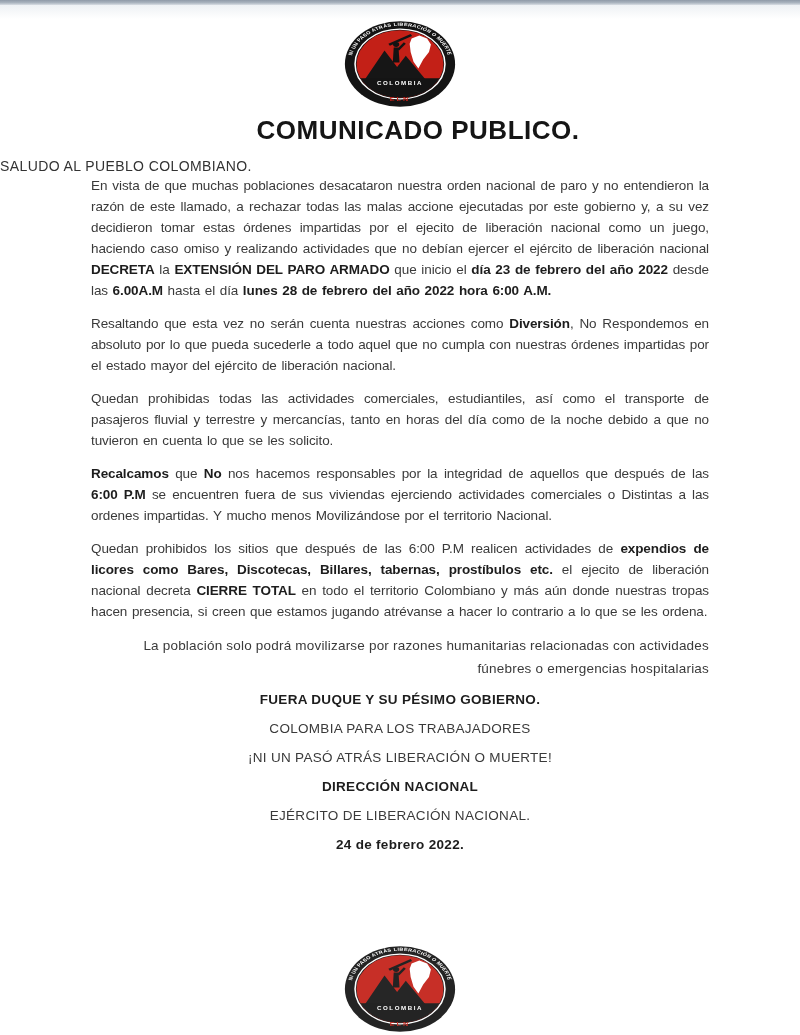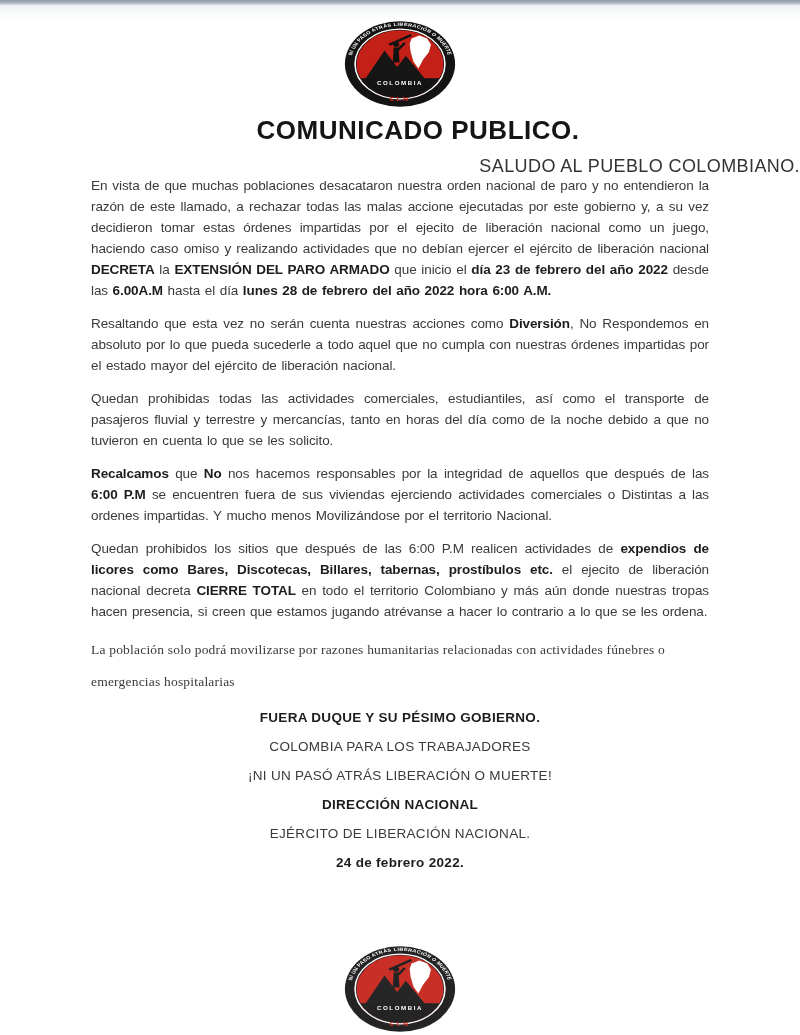--- a/index.html
+++ b/index.html
@@ -35,43 +35,42 @@
   h1.title{
     margin:4px 0 0 0;
     text-align:center;
     font-size:26px;line-height:34px;
     font-weight:700;letter-spacing:.5px;
     color:#151515;
     padding-left:36px;
   }
   .salutation{
     margin-top:10px;
-    text-align:right;
-    font-size:18px;line-height:18px;
+    text-align:left;
+    font-size:14px;line-height:18px;
     letter-spacing:.4px;
     color:#333333;
   }
   .doc-body{
     width:618px;
     margin:0 auto 0 auto;
   }
   .para{margin:0 0 12px 0;font-size:13.5px;}
   .para .b{font-weight:700;color:#1d1d1d;}
   .justify{
     text-align:justify;
     line-height:21px;
     letter-spacing:-.1px;
     word-spacing:1px;
   }
   .center{
-    text-align:left;
-    line-height:32px;
+    text-align:right;
+    line-height:23px;
     margin-bottom:10px;
     letter-spacing:.2px;
-    font-family:Liberation Serif, serif;
   }
   .footer{
     text-align:center;
     line-height:20px;
     margin-bottom:9px;
     letter-spacing:.3px;
   }
 </style>
 </head>
 <body>

